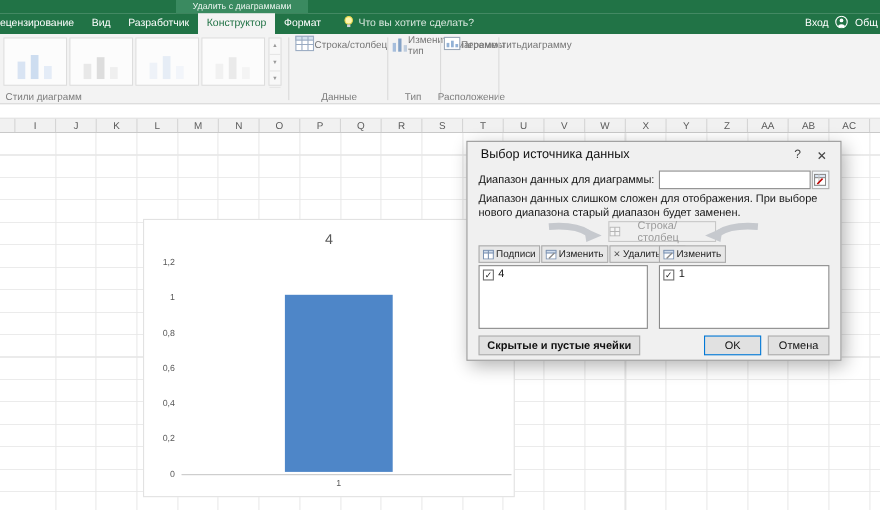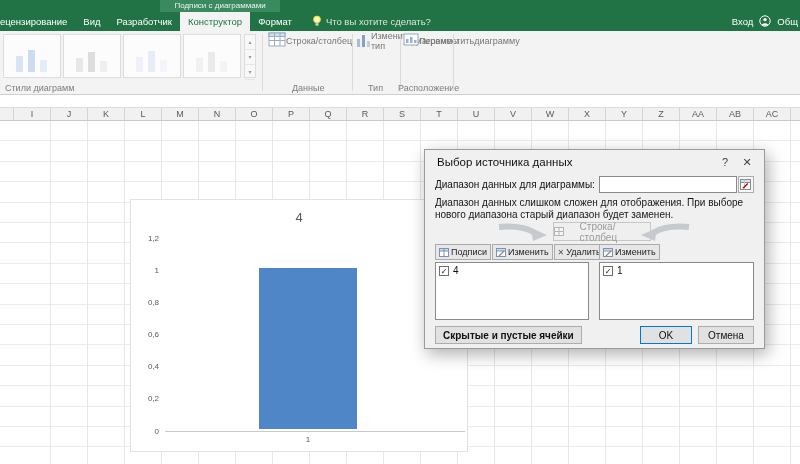--- a/index.html
+++ b/index.html
@@ -62,21 +62,21 @@
   .chart-title { position:absolute; top:10px; left:0; width:100%; text-align:center; font-size:13px; color:#595959; }
   .yticks span { position:absolute; left:0; width:28px; text-align:right; font-size:8px; color:#595959; }
   .yticks .t0{top:34px;} .yticks .t1{top:66px;} .yticks .t2{top:98px;} .yticks .t3{top:130px;}
   .yticks .t4{top:162px;} .yticks .t5{top:194px;} .yticks .t6{top:227px;}
   .axis { position:absolute; left:34px; top:231px; width:300px; height:1px; background:#c9c9c9; }
   .bar { position:absolute; left:128px; bottom:22px; width:98px; background:#4e86c8; }
   .xcat { position:absolute; left:128px; top:235px; width:98px; text-align:center; font-size:8px; color:#595959; }
 
   
   .dialog { position:absolute; left:424px; top:128px; width:341px; height:200px; background:#f0f0f0;
-    border:1px solid #9a9a9a; box-shadow:3px 5px 16px rgba(0,0,0,.32); z-index:10;margin-top:21px; }
+    border:1px solid #9a9a9a; box-shadow:3px 5px 16px rgba(0,0,0,.32); z-index:10; }
   .dlg-head { height:22px; display:flex; align-items:center; padding:2px 6px 0 12px; }
   .dlg-title { font-size:11.5px; color:#111; flex:1; }
   .dlg-help, .dlg-close { width:22px; text-align:center; font-size:11px; color:#444; }
   .dlg-body { padding:0 10px; }
   .range-row { display:flex; align-items:center; margin-top:3px; height:18px; }
   .range-label { font-size:10px; color:#111; white-space:nowrap; margin-right:4px; }
   .range-input { flex:1; height:17px; border:1px solid #8a8a8a; background:#fff; font-size:10px; padding:0 2px;
     font-family:"Liberation Sans", sans-serif; }
   .range-btn { width:17px; height:17px; border:1px solid #adadad; background:#f4f8fb; margin-left:1px;
     display:flex; align-items:center; justify-content:center; }
@@ -109,21 +109,21 @@
   .btn.hidden-cells { padding:0 7px;font-weight:bold; }
   .btn.ok { width:52px; margin-left:auto; border:1px solid #0078d7; }
   .btn.cancel { width:56px; margin-left:6px; }
 </style>
 </head>
 <body>
 
 <div class="app">
 
   <div class="titlebar">
-    <div class="ctx-header">Подписи с диаграммами</div>
+    <div class="ctx-header">Удалить с диаграммами</div>
   </div>
 
   <div class="tabrow">
     <div class="tab first">Рецензирование</div>
     <div class="tab">Вид</div>
     <div class="tab">Разработчик</div>
     <div class="tab active">Конструктор</div>
     <div class="tab">Формат</div>
     <div class="tellme">
       <span>

